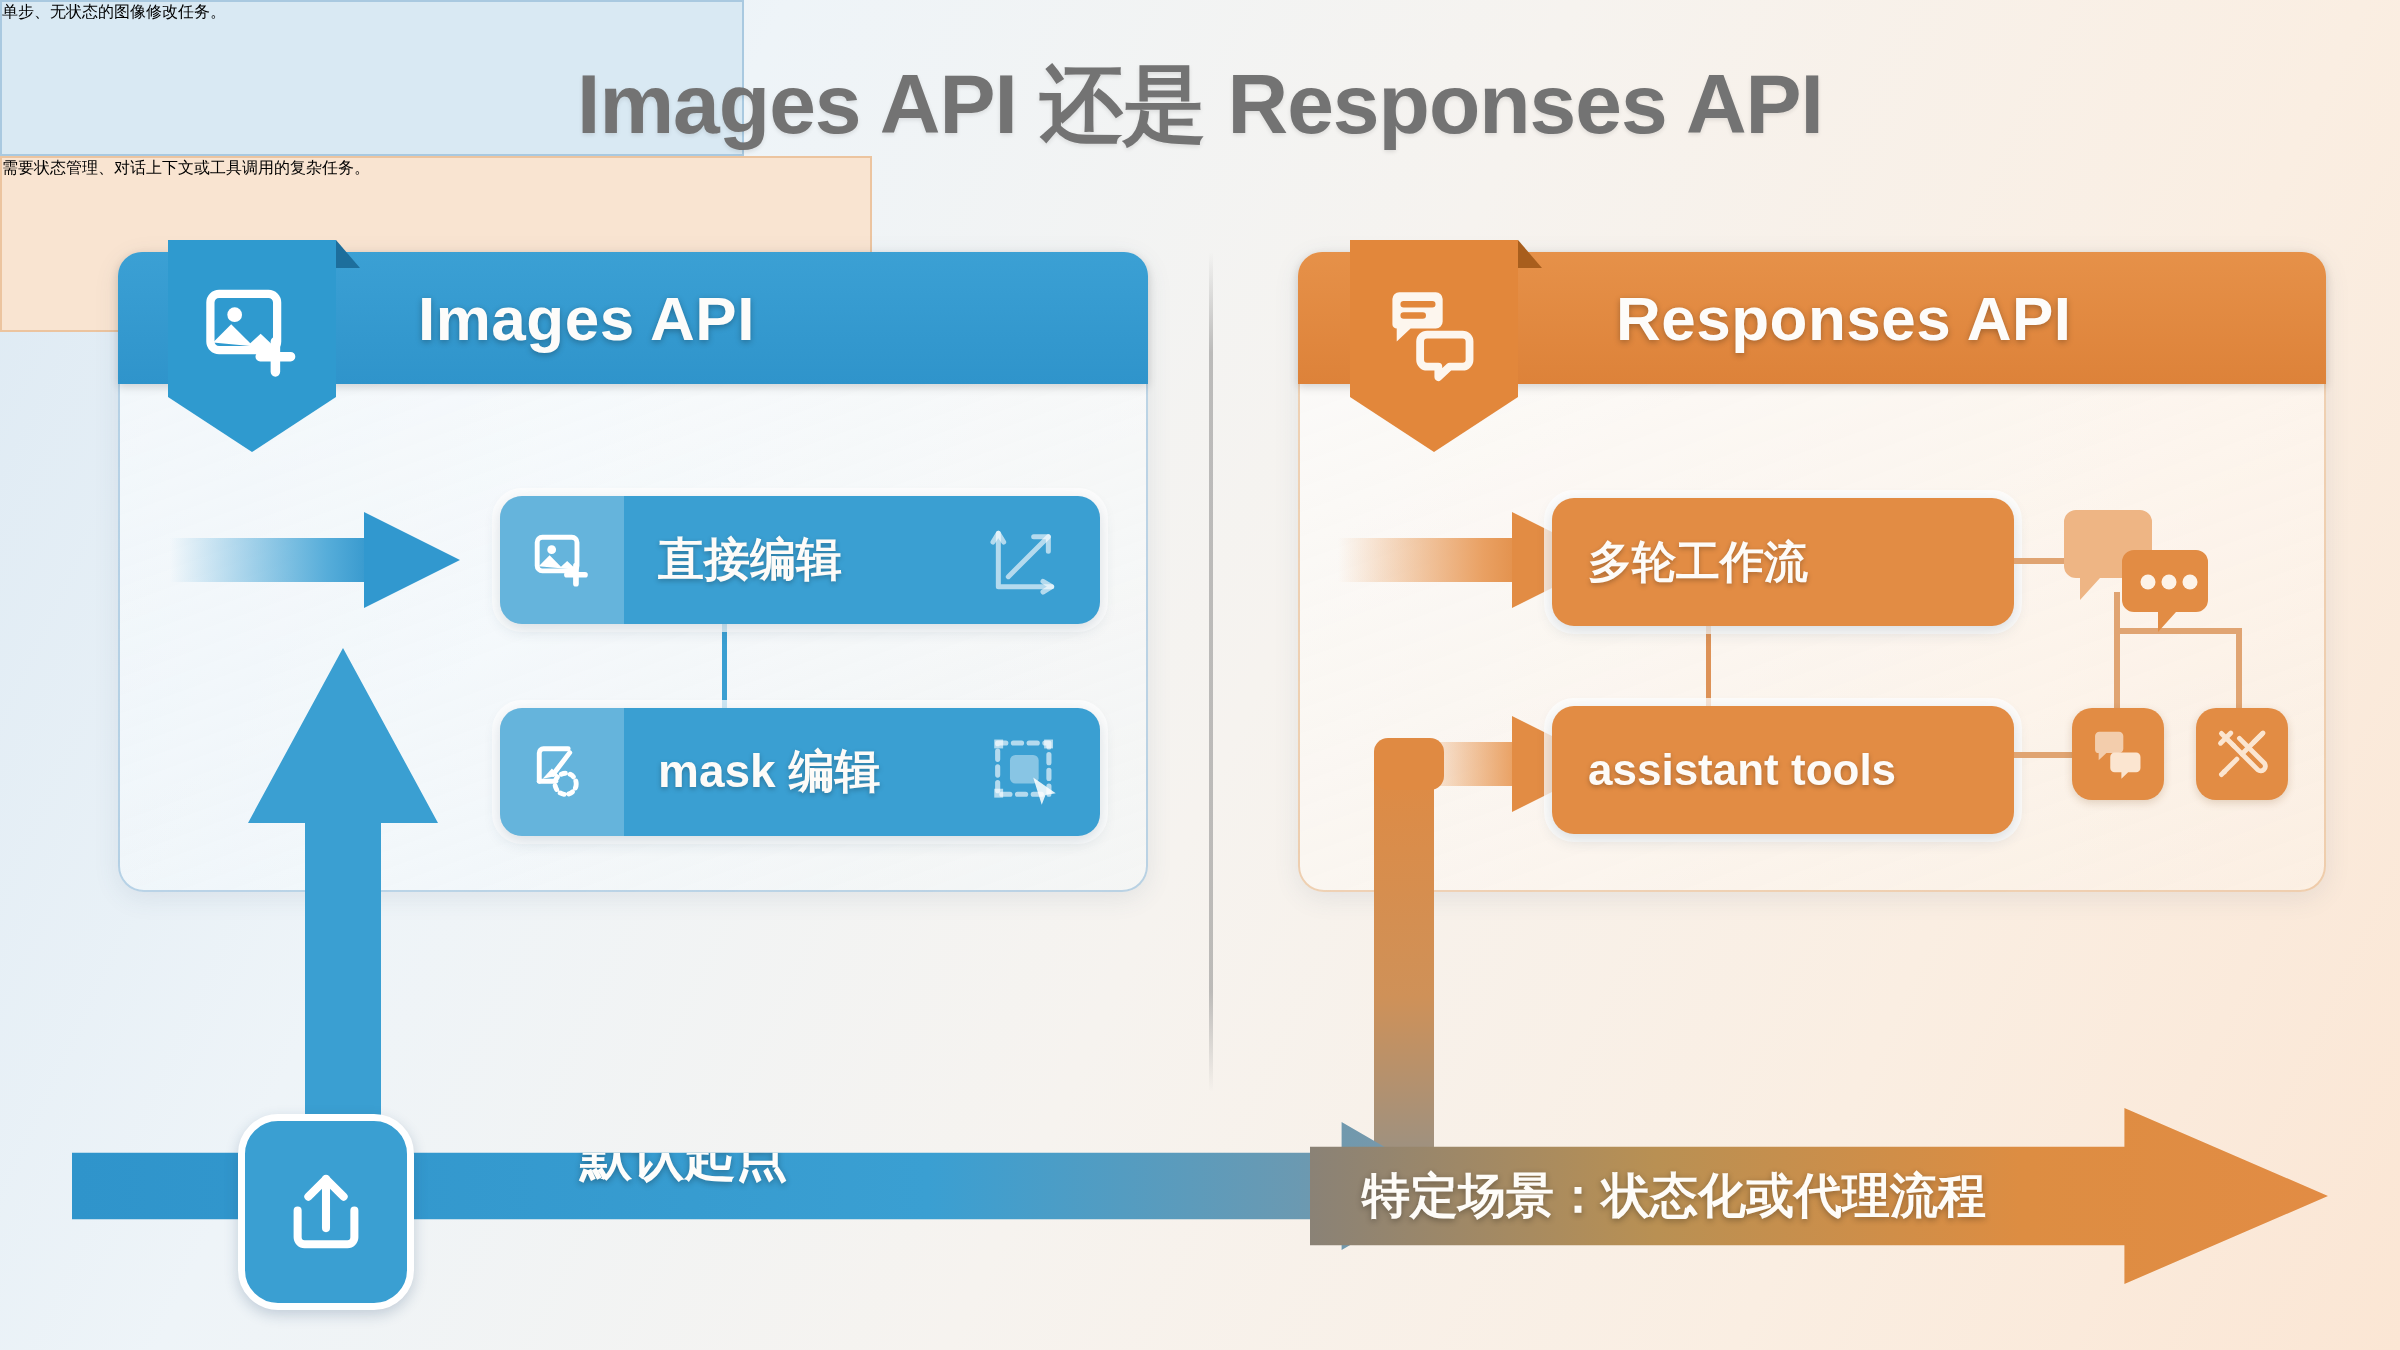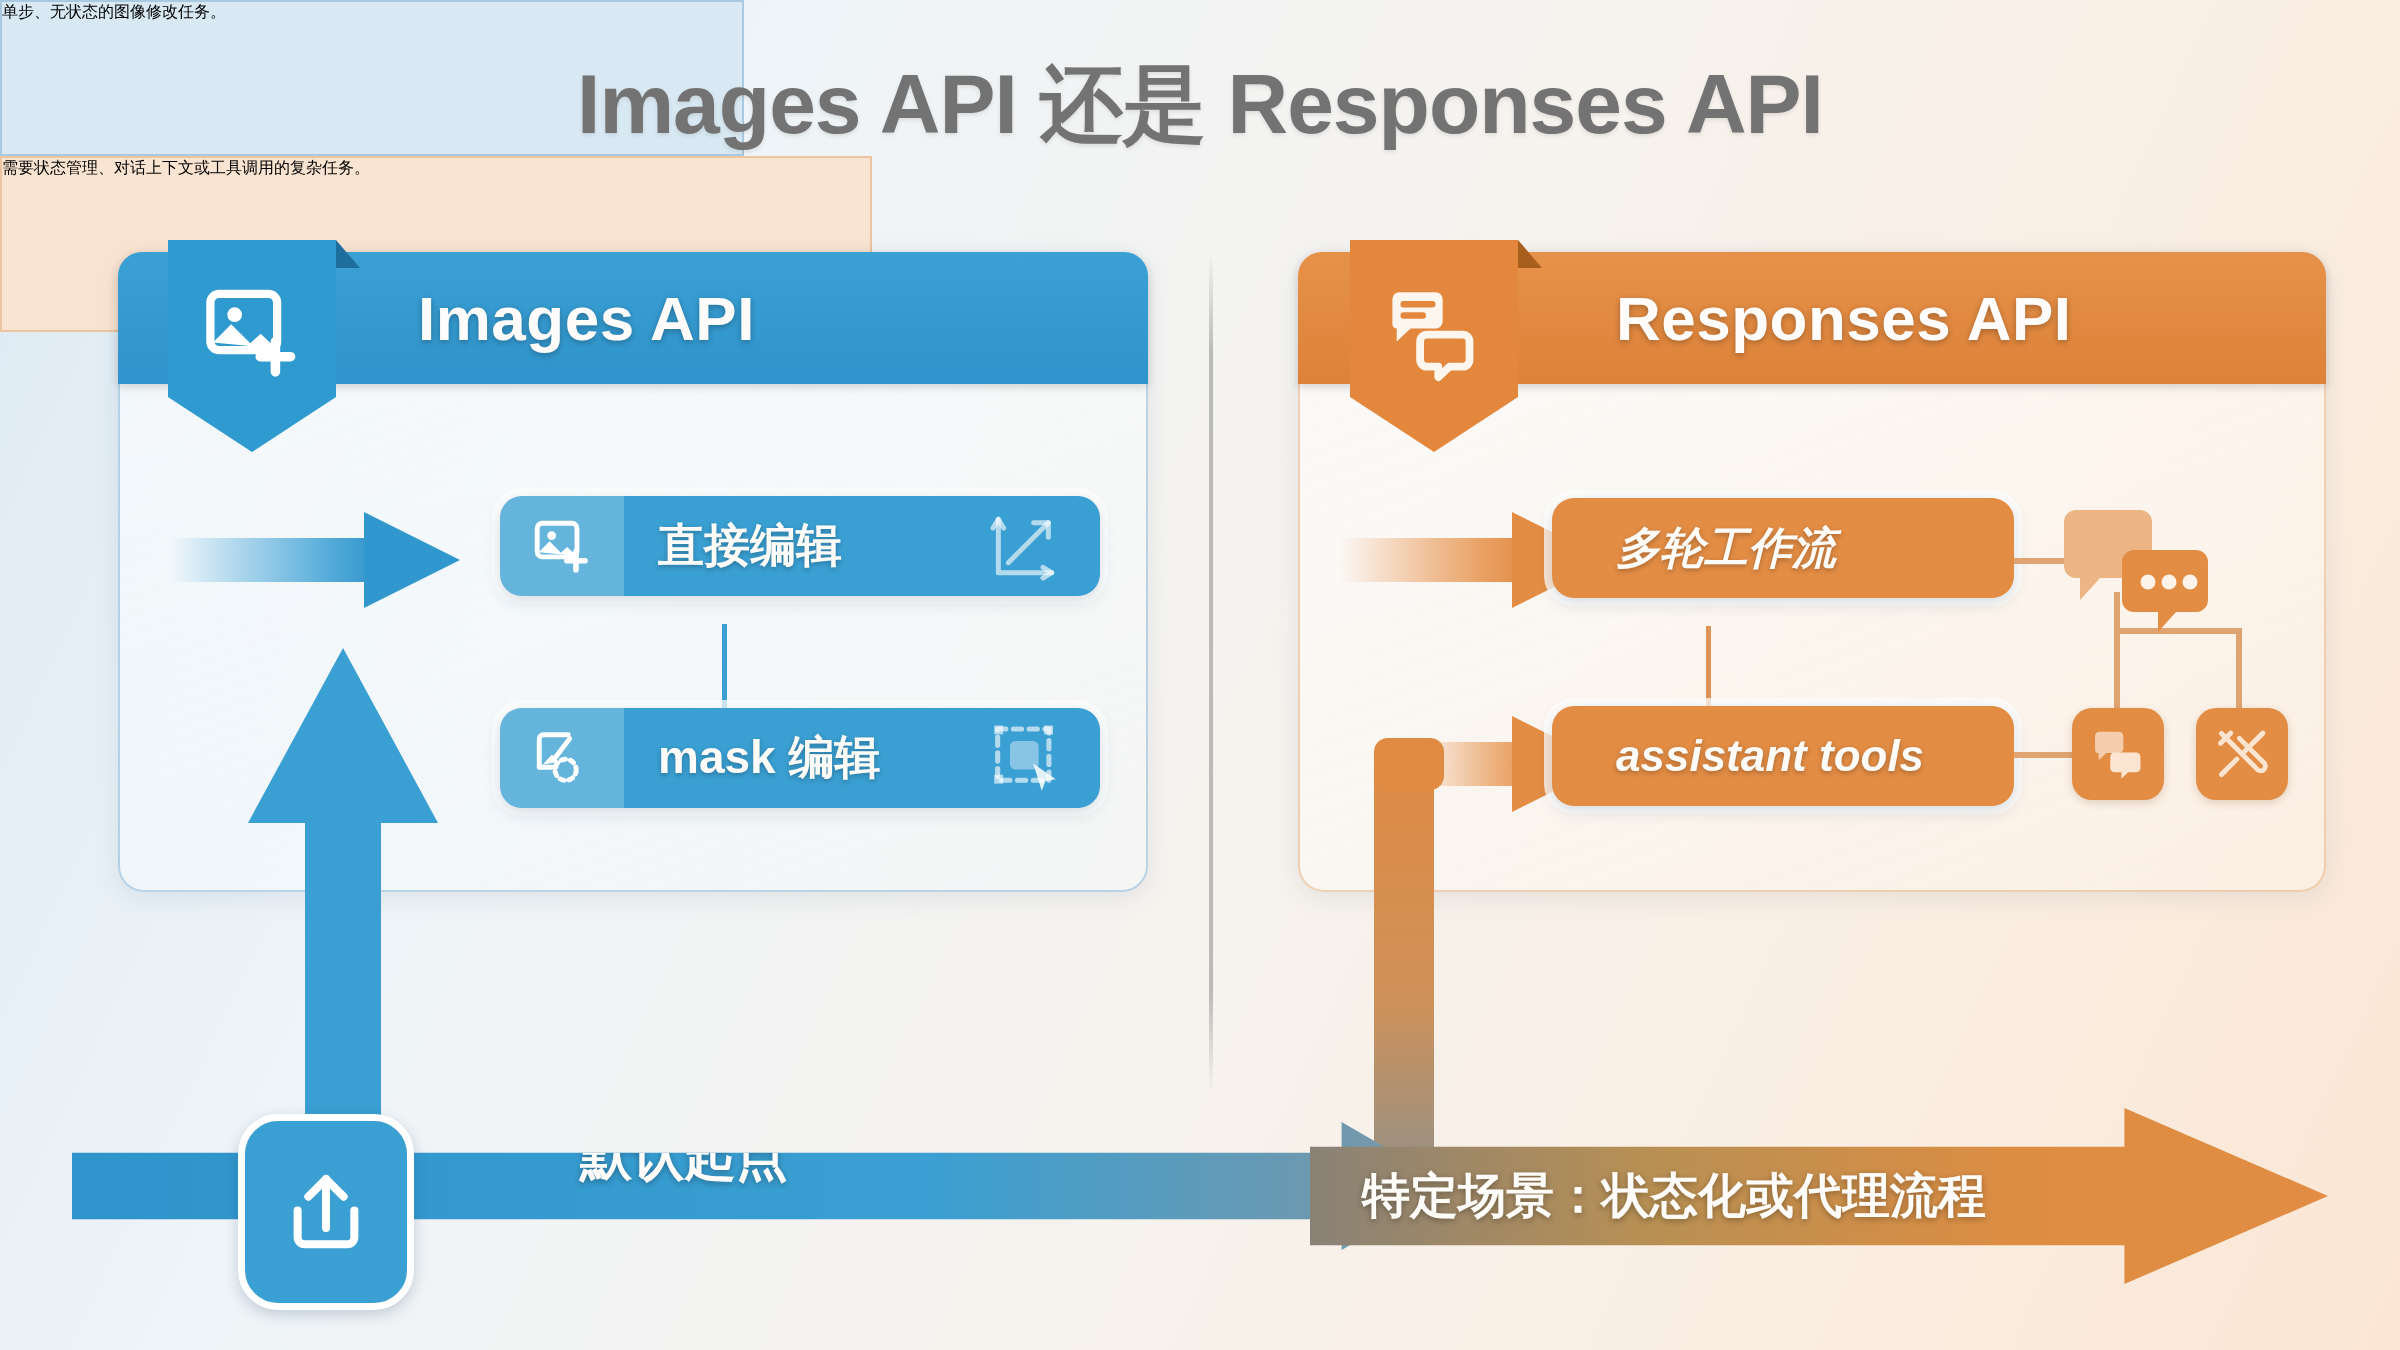--- a/index.html
+++ b/index.html
@@ -104,21 +104,21 @@
   #fade-arrow-orange { left: 1338px; top: 512px; width: 270px; }
   #fade-arrow-orange .shaft { background: linear-gradient(to right, rgba(230,145,73,0) 0%, rgba(230,145,73,.85) 75%, #e08a42 100%); }
   #fade-arrow-orange .head  { background: #e28c44; }
   #fade-arrow-orange2 { left: 1432px; top: 716px; width: 176px; }
   #fade-arrow-orange2 .shaft { background: linear-gradient(to right, rgba(230,145,73,.15) 0%, rgba(230,145,73,.9) 70%, #e08a42 100%); }
   #fade-arrow-orange2 .head  { background: #e28c44; }
 
   
   .pill {
     position: absolute;
-    height: 100px;
+    height: 128px;
     border-radius: 22px;
     display: flex; align-items: center;
     overflow: hidden;
     box-shadow: 0 5px 16px rgba(40,70,100,.18), 0 0 0 8px rgba(255,255,255,.75);
   }
   .pill .pill-icon {
     width: 124px; height: 100%;
     display: flex; align-items: center; justify-content: center;
     flex: none;
   }
@@ -134,21 +134,21 @@
   }
   .pill.blue          { background: #3a9fd2; }
   .pill.blue .pill-icon { background: rgba(255,255,255,.22); }
   .pill.orange        { background: #e28c44; }
 
   #pill-direct-edit  { left: 500px; top: 496px;  width: 600px; }
   #pill-mask-edit    { left: 500px; top: 708px;  width: 600px; }
   #pill-multiturn    { left: 1552px; top: 498px; width: 462px; }
   #pill-assistant    { left: 1552px; top: 706px; width: 462px; }
   #pill-multiturn .pill-label,
-  #pill-assistant .pill-label { padding-left: 64px; font-size: 44px; font-style: italic; }
+  #pill-assistant .pill-label { padding-left: 36px; font-size: 44px; }
 
   
   .pill-connector { position: absolute; width: 5px; background: #3a9fd2; }
   #connector-blue   { left: 722px;  top: 624px; height: 84px; }
   #connector-orange { left: 1706px; top: 626px; height: 80px; background: #dd9257; }
 
   
   .mini-tile {
     position: absolute;
     width: 92px; height: 92px; border-radius: 20px;

